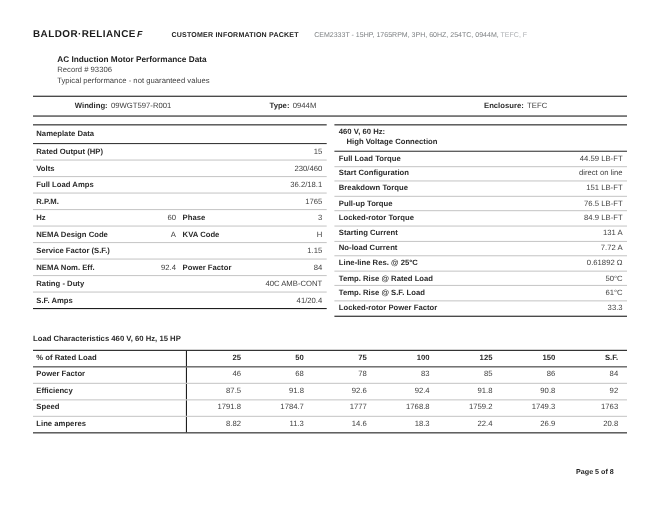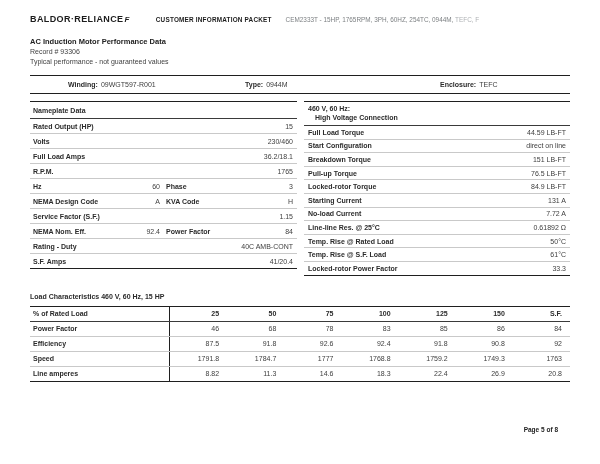--- a/index.html
+++ b/index.html
@@ -4,32 +4,32 @@
 <style>
   * { box-sizing: border-box; margin: 0; padding: 0; }
   html, body { width: 600px; height: 464px; }
   body {
     background: #ffffff;
     font-family: "Liberation Sans", sans-serif;
     color: #3d3d3d;
     position: relative;
     overflow: hidden;
   }
-  .content { padding: 14px 30px 0 30px; }
+  .content { padding: 26px 30px 0 30px; }
 
   
   .doc-header { display: flex; align-items: baseline; white-space: nowrap; }
   .logo { font-size: 9px; font-weight: bold; letter-spacing: .4px; color: #1c1c1c; }
   .logo .logo-mark { font-style: italic; font-size: 8px; margin-left: 1px; }
   .packet-title { font-size: 6.4px; font-weight: bold; letter-spacing: .2px; color: #1c1c1c; margin-left: 26px; }
   .spec-line { font-size: 6.4px; color: #7d8083; margin-left: 14px; }
   .spec-light { color: #aeb1b4; }
 
   
-  .intro { margin-top: 13px; line-height: 10px; }
+  .intro { margin-top: 13px; line-height: 10px; margin-left: 22px; }
   .intro-title { font-size: 7.5px; font-weight: bold; color: #222; }
   .intro-record, .intro-note { font-size: 7px; color: #3f3f3f; }
 
   
   .band {
     margin-top: 8px;
     border-top: 1.6px solid #1f1f1f;
     border-bottom: 1.6px solid #1f1f1f;
     padding: 5px 0;
     display: flex;

